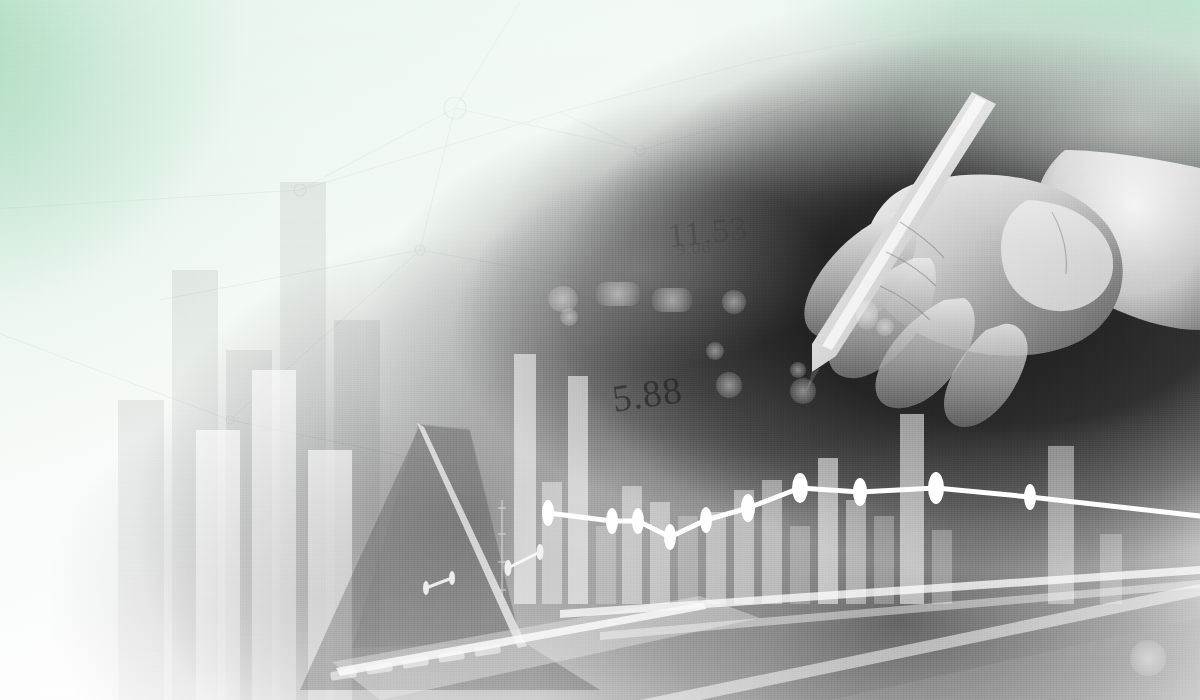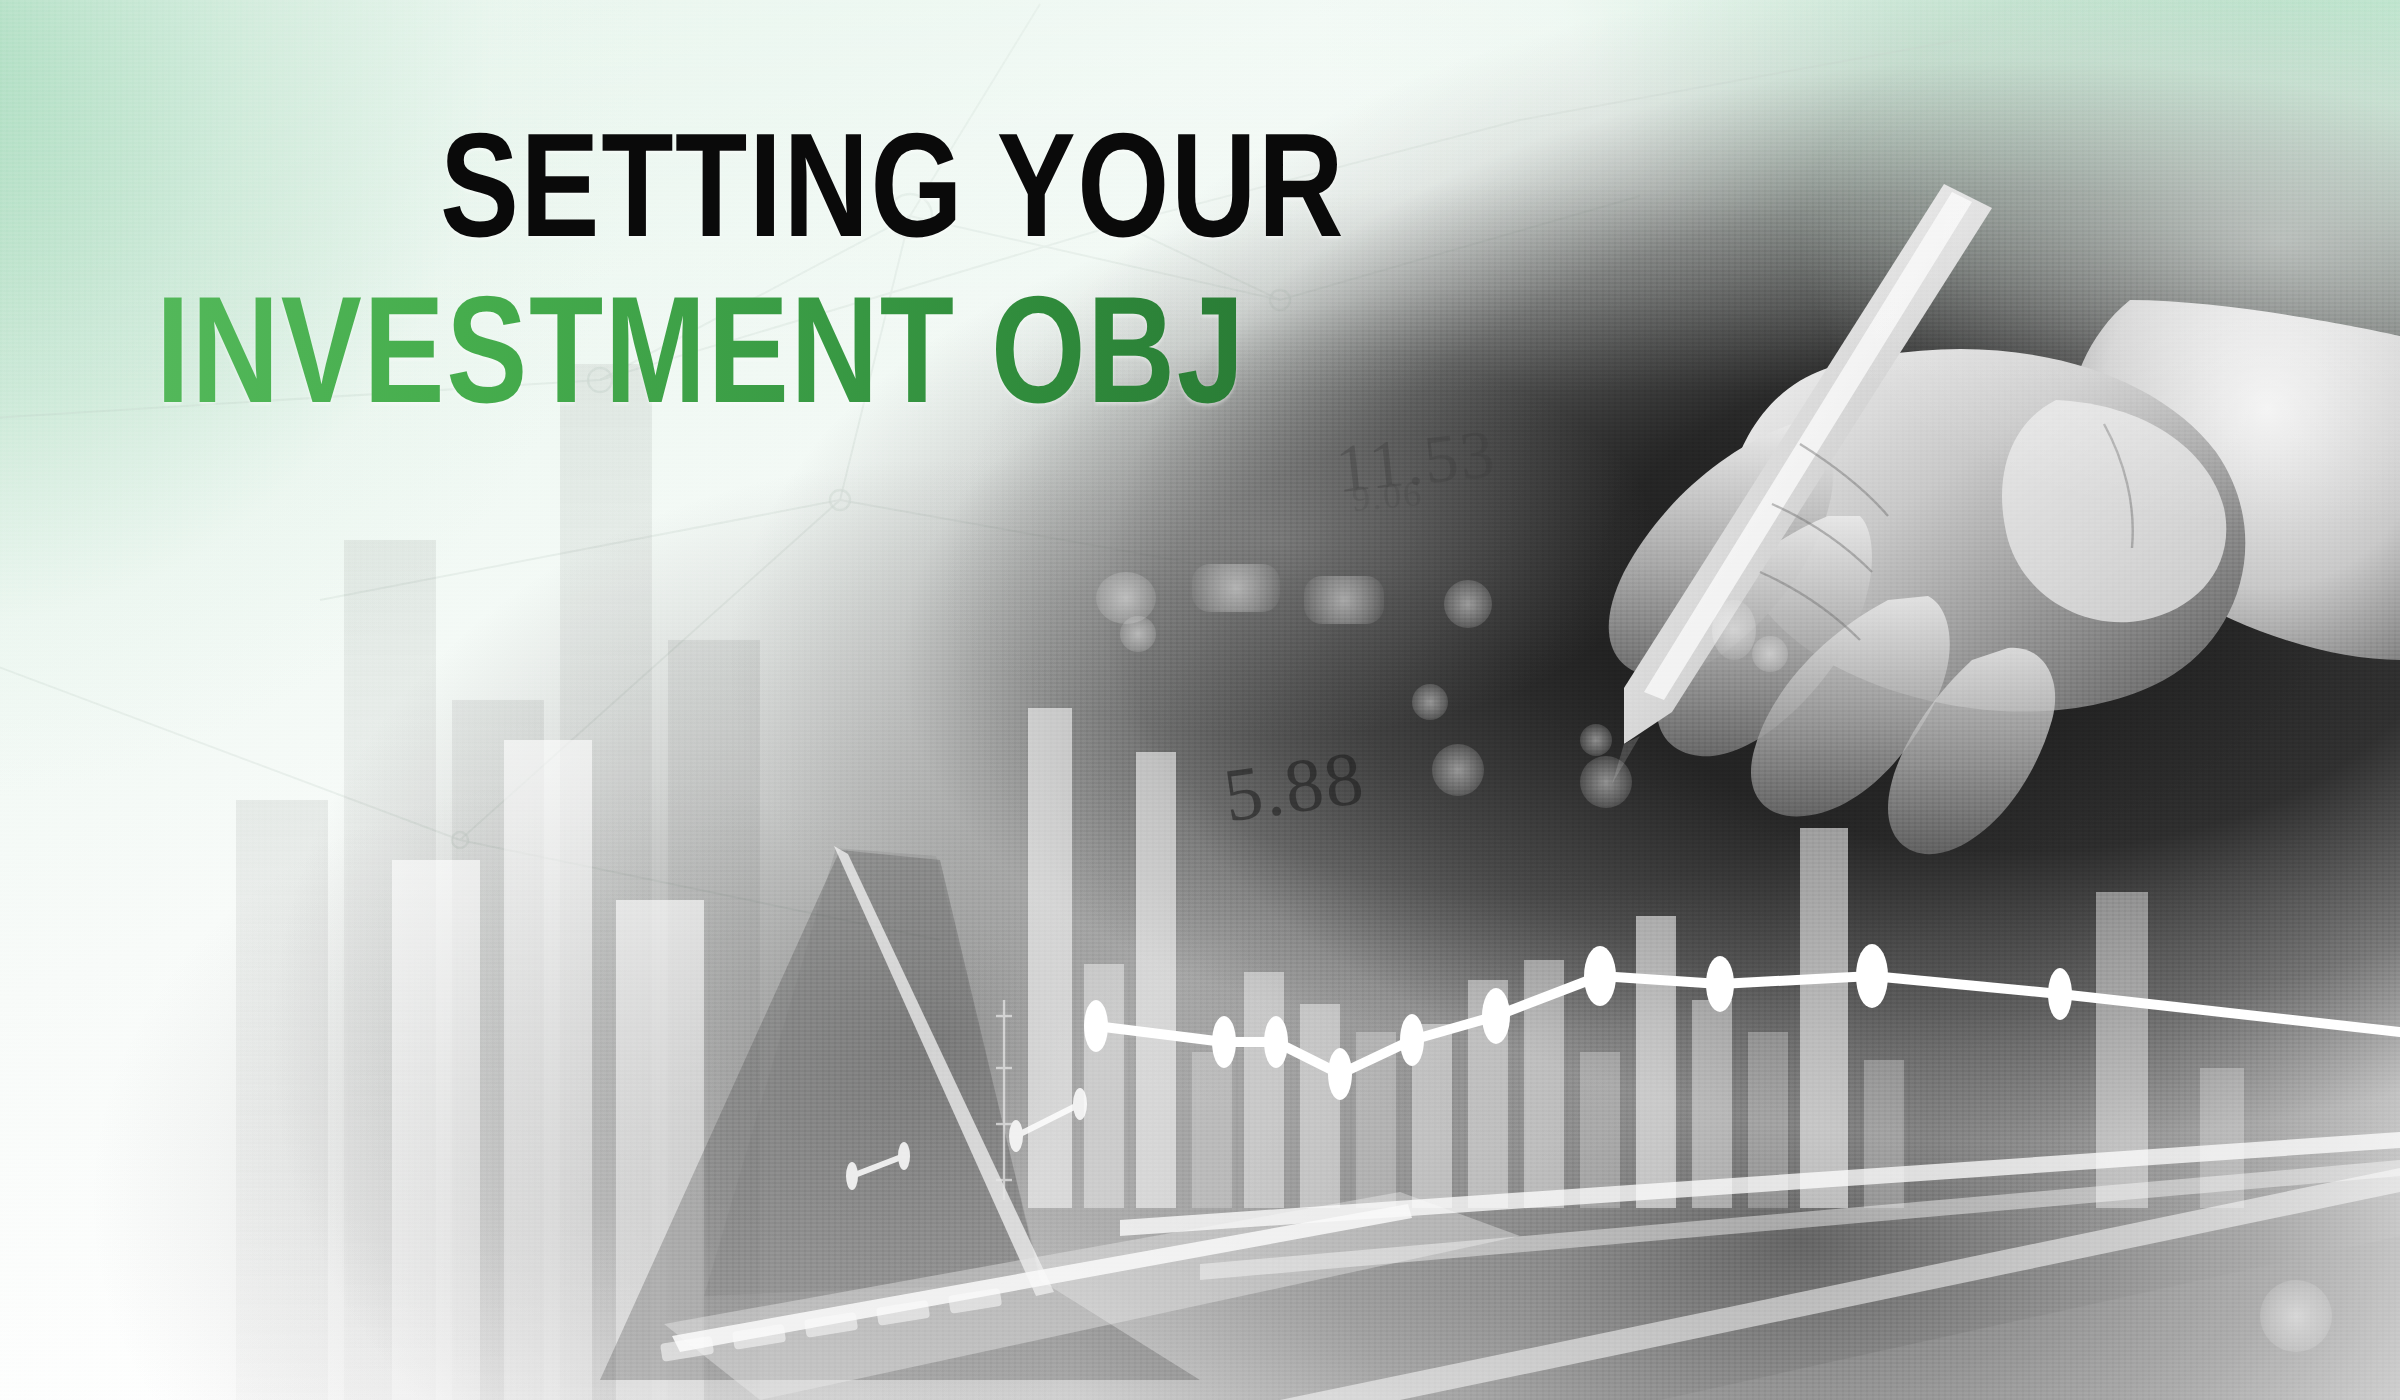--- a/index.html
+++ b/index.html
@@ -323,18 +323,14 @@
   </div>
 
   <div>
     <div class="ghostnum light" style="left:668px; top:213px; font-size:34px; transform:rotate(-6deg);">11.53</div>
     <div class="ghostnum" style="left:612px; top:372px; font-size:38px; transform:rotate(-8deg);">5.88</div>
     <div class="ghostnum light" style="left:676px; top:238px; font-size:18px; transform:rotate(-5deg); opacity:.55;">9.06</div>
   </div>
 
   <div class="layer" id="grain"></div>
 
-  <div id="headline">
-    <h1 class="hl" id="hl-line1">SETTING YOUR</h1>
-    <h1 class="hl" id="hl-line2">INVESTMENT OBJECTIVES</h1>
-  </div>
 
 </div>
 
 </body></html>

